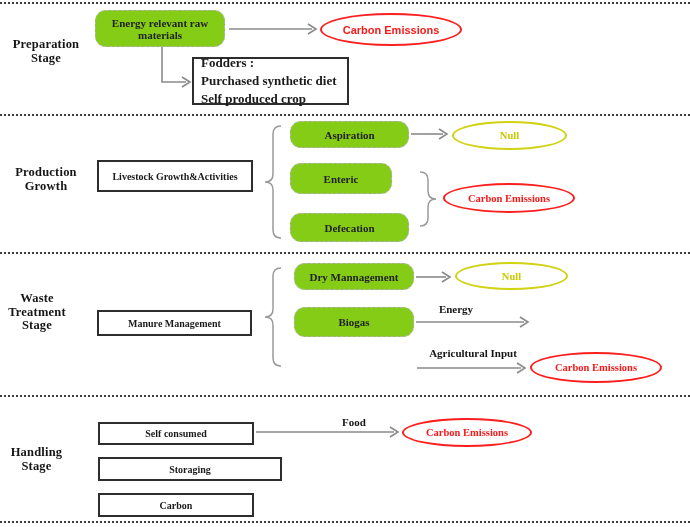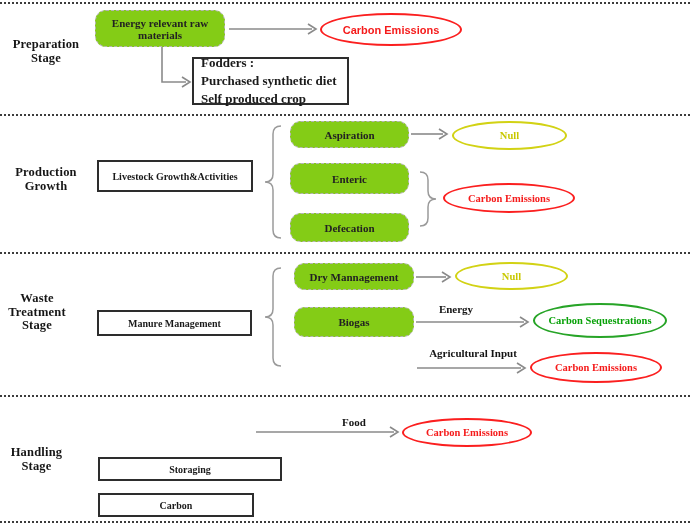--- a/index.html
+++ b/index.html
@@ -92,42 +92,42 @@
     <span>Fodders :</span>
     <span>Purchased synthetic diet</span>
     <span>Self produced crop</span>
   </div>
 
   <div class="stage-label" style="left:4px; top:166px; width:84px">Production Growth</div>
 
   <div class="solid-box" style="left:97px; top:160px; width:156px; height:32px">Livestock Growth&amp;Activities</div>
 
   <div class="dashed-box" style="left:290px; top:121px; width:119px; height:27px">Aspiration</div>
-  <div class="dashed-box" style="left:290px; top:163px; width:119px; height:31px">Enteric</div>
+  <div class="dashed-box" style="left:290px; top:163px; width:102px; height:31px">Enteric</div>
   <div class="dashed-box" style="left:290px; top:213px; width:119px; height:29px">Defecation</div>
 
   <div class="ellipse yellow" style="left:452px; top:121px; width:115px; height:29px">Null</div>
   <div class="ellipse red" style="left:443px; top:183px; width:132px; height:30px">Carbon Emissions</div>
 
   <div class="stage-label" style="left:2px; top:292px; width:70px">Waste Treatment Stage</div>
 
   <div class="solid-box" style="left:97px; top:310px; width:155px; height:26px">Manure Management</div>
 
   <div class="dashed-box" style="left:294px; top:263px; width:120px; height:27px">Dry Mannagement</div>
   <div class="dashed-box" style="left:294px; top:307px; width:120px; height:30px">Biogas</div>
 
   <div class="ellipse yellow" style="left:455px; top:262px; width:113px; height:28px">Null</div>
 
   <div class="flow-label" style="left:437px; top:303px; width:38px">Energy</div>
-  <div class="ellipse green" style="left:533px; top:303px; width:134px; height:35px">Carbon Sequestrations</div>
 
   <div class="flow-label" style="left:427px; top:347px; width:92px">Agricultural Input</div>
   <div class="ellipse red" style="left:530px; top:352px; width:132px; height:31px">Carbon Emissions</div>
 
   <div class="stage-label" style="left:0px; top:446px; width:73px">Handling Stage</div>
 
+  <div class="solid-box" style="left:98px; top:422px; width:156px; height:23px">Self consumed</div>
   <div class="solid-box" style="left:98px; top:457px; width:184px; height:24px">Storaging</div>
   <div class="solid-box" style="left:98px; top:493px; width:156px; height:24px">Carbon</div>
 
   <div class="flow-label" style="left:338px; top:416px; width:32px">Food</div>
   <div class="ellipse red" style="left:402px; top:418px; width:130px; height:29px">Carbon Emissions</div>
 
 </div>
 
 </body></html>

